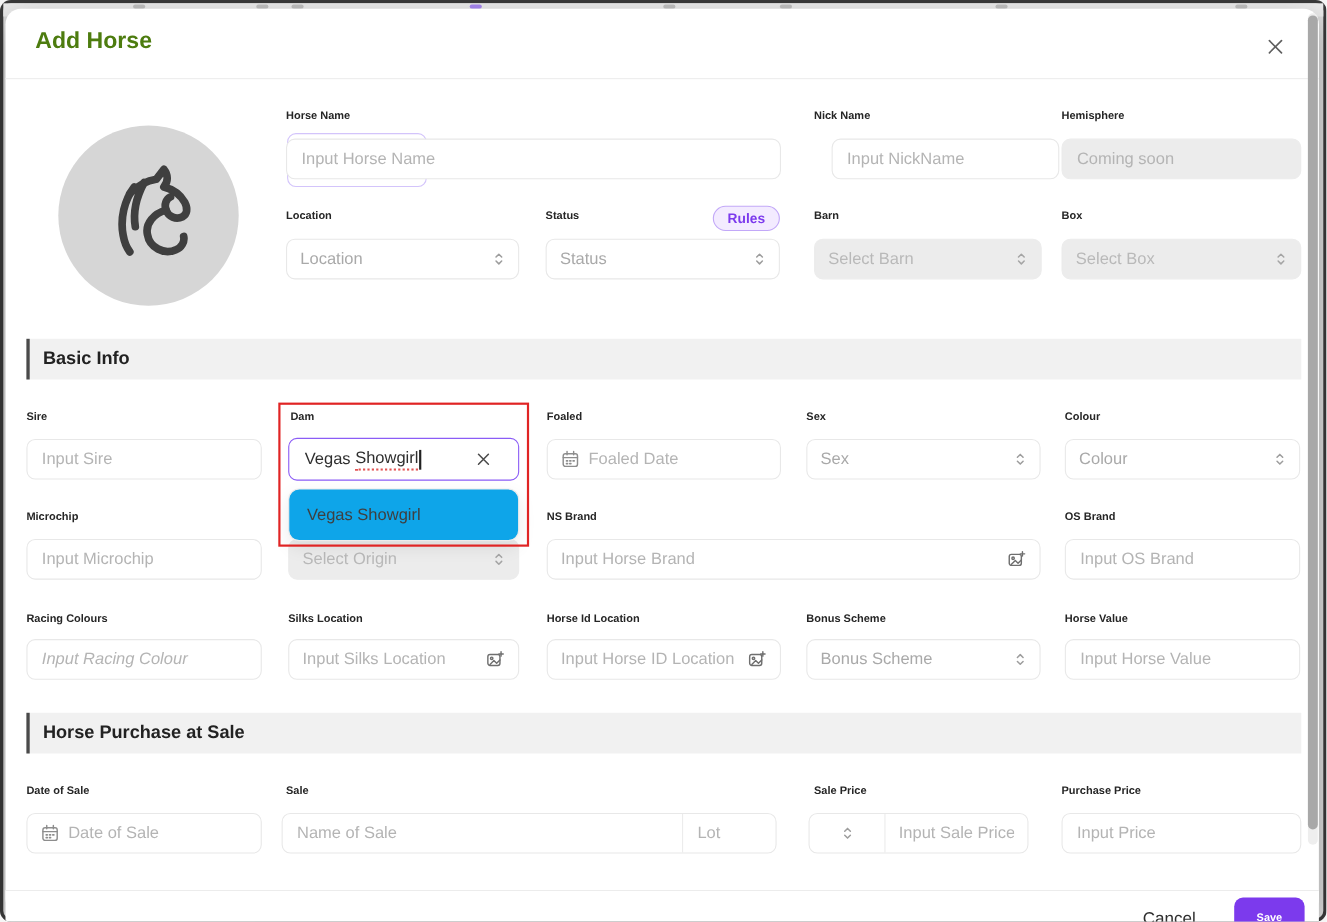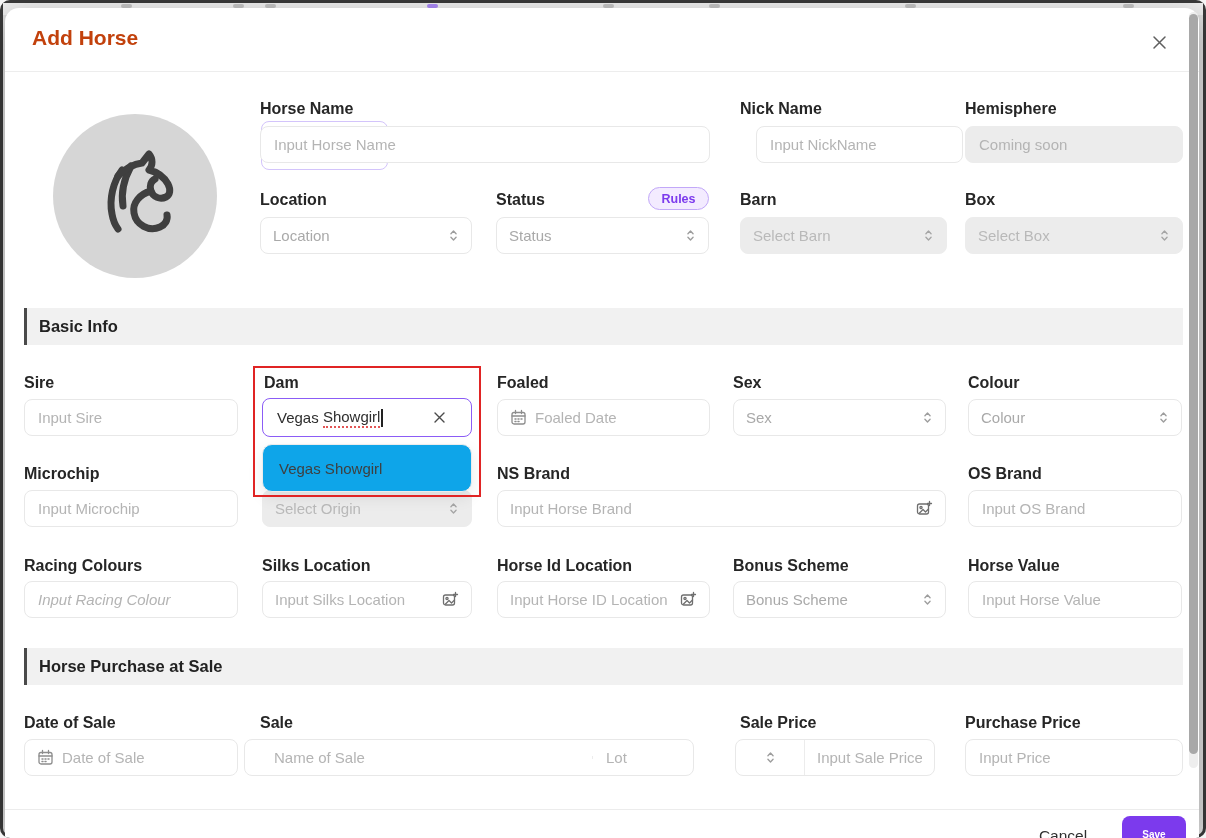--- a/index.html
+++ b/index.html
@@ -7,29 +7,29 @@
     position:relative;width:1206px;height:838px;margin:0 auto;
     background:#dcdcdc;border-radius:10px;overflow:hidden;
     box-shadow: inset 0 0 0 3px #3a3a3a;
     font-family:"Liberation Sans",sans-serif;
   }
   .underlay{position:absolute;left:3px;top:3px;width:1200px;height:12px;background:#ececec;}
   .u-mark{position:absolute;top:1px;height:4px;width:11px;background:#8f8f8f;opacity:.45;border-radius:2px;}
   .u-mark.purple{background:#8b5cf6;opacity:.7;}
   .modal{position:absolute;left:5px;top:8px;width:1194px;height:823px;background:#fff;border-radius:14px;
          box-shadow:0 10px 30px rgba(0,0,0,.28);z-index:1;}
-  .m-title{position:absolute;left:32px;top:26px;font-size:21px;font-weight:700;color:#c2410c;z-index:10;}
+  .m-title{position:absolute;left:32px;top:26px;font-size:21px;font-weight:700;color:#4d7c0f;z-index:10;}
   .close{position:absolute;left:1146px;top:29px;width:26px;height:26px;background:none;border:none;cursor:pointer;
          display:flex;align-items:center;justify-content:center;z-index:10;padding:0;}
   .hdr-div{position:absolute;left:5px;top:71px;width:1194px;height:1px;background:#ededed;z-index:10;}
 
   .avatar{position:absolute;left:53px;top:114px;width:164px;height:164px;border-radius:50%;
           background:#d6d6d6;display:flex;align-items:center;justify-content:center;z-index:10;cursor:pointer;}
 
-  .lbl{position:absolute;font-size:16px;font-weight:600;color:#262626;z-index:10;white-space:nowrap;}
+  .lbl{position:absolute;font-size:10px;font-weight:600;color:#262626;z-index:10;white-space:nowrap;}
   .inp{position:absolute;height:37px;border:1px solid #e8e8e8;border-radius:8px;background:#fff;
        box-sizing:border-box;font-size:15px;color:#2e2e2e;z-index:11;
        display:flex;align-items:center;padding:0 12px;gap:8px;}
   input.inp{display:block;padding:0 13px;}
   .inp.dis{background:#ececec;border-color:#ececec;}
   input::placeholder{color:#b4b4b4;opacity:1;}
   .bare{flex:1;min-width:0;border:none;background:transparent;font-size:15px;color:#2e2e2e;
         font-family:"Liberation Sans",sans-serif;padding:0;}
   .select{justify-content:space-between;cursor:pointer;}
   .ph{color:#a9a9a9;white-space:nowrap;overflow:hidden;}
@@ -275,21 +275,21 @@
   <div class="inp" style="left:24px;top:739px;width:214px">
     <svg width="17" height="17" viewBox="0 0 17 17" fill="none" stroke="#8d8d8d" stroke-width="1.3" stroke-linecap="round">
         <rect x="2" y="3.5" width="13" height="11.5" rx="2"></rect>
         <path d="M5.5 1.5 v3 M11.5 1.5 v3 M2 7 h13"></path>
         <path d="M5 10 h1 M8 10 h1 M11 10 h1 M5 12.5 h1 M8 12.5 h1" stroke-width="1.5"></path>
       </svg>
     <input class="bare" placeholder="Date of Sale" style="">
   </div>
 
   <div class="lbl" style="left:260px;top:714px">Sale</div>
-  <div class="inp" style="left:244px;top:739px;width:450px;padding:16px;gap:0">
+  <div class="inp" style="left:256px;top:739px;width:450px;padding:0;gap:0">
     <input class="bare" style="padding: 0px 13px;" placeholder="Name of Sale">
     <div class="vdiv"></div>
     <input class="bare" style="flex: 0 0 auto; width: 58px; padding: 0px 13px;" placeholder="Lot">
   </div>
 
   <div class="lbl" style="left:740px;top:714px">Sale Price</div>
   <div class="inp" style="left:735px;top:739px;width:200px;padding:0;gap:0">
     <div class="curr" style="width:68px">
       <svg class="chev" width="11" height="15" viewBox="0 0 12 14" fill="none" stroke="#9d9d9d" stroke-width="1.5" stroke-linecap="round" stroke-linejoin="round">
           <path d="M3.2 5 6 2.2 8.8 5"></path>

